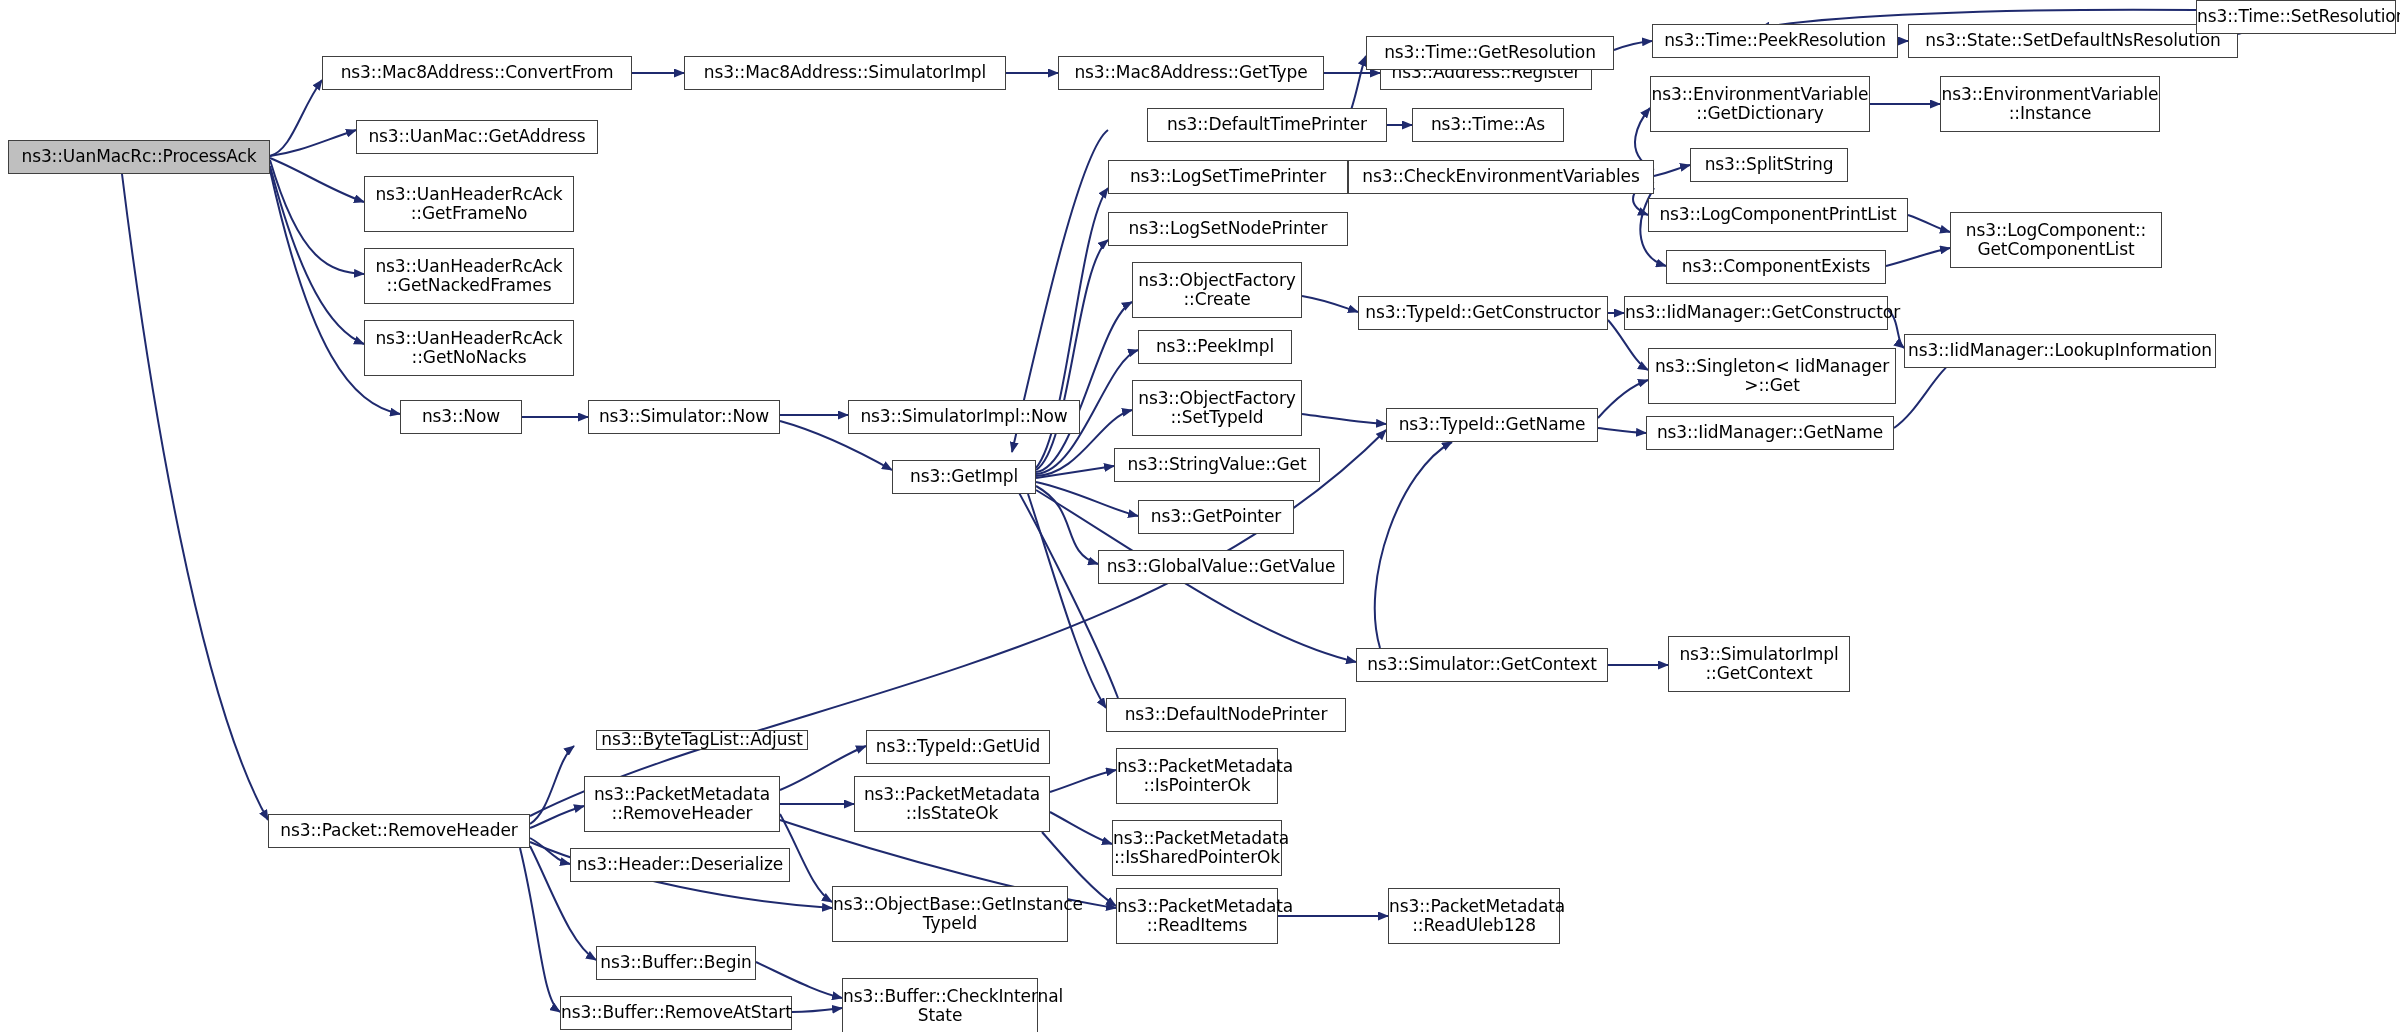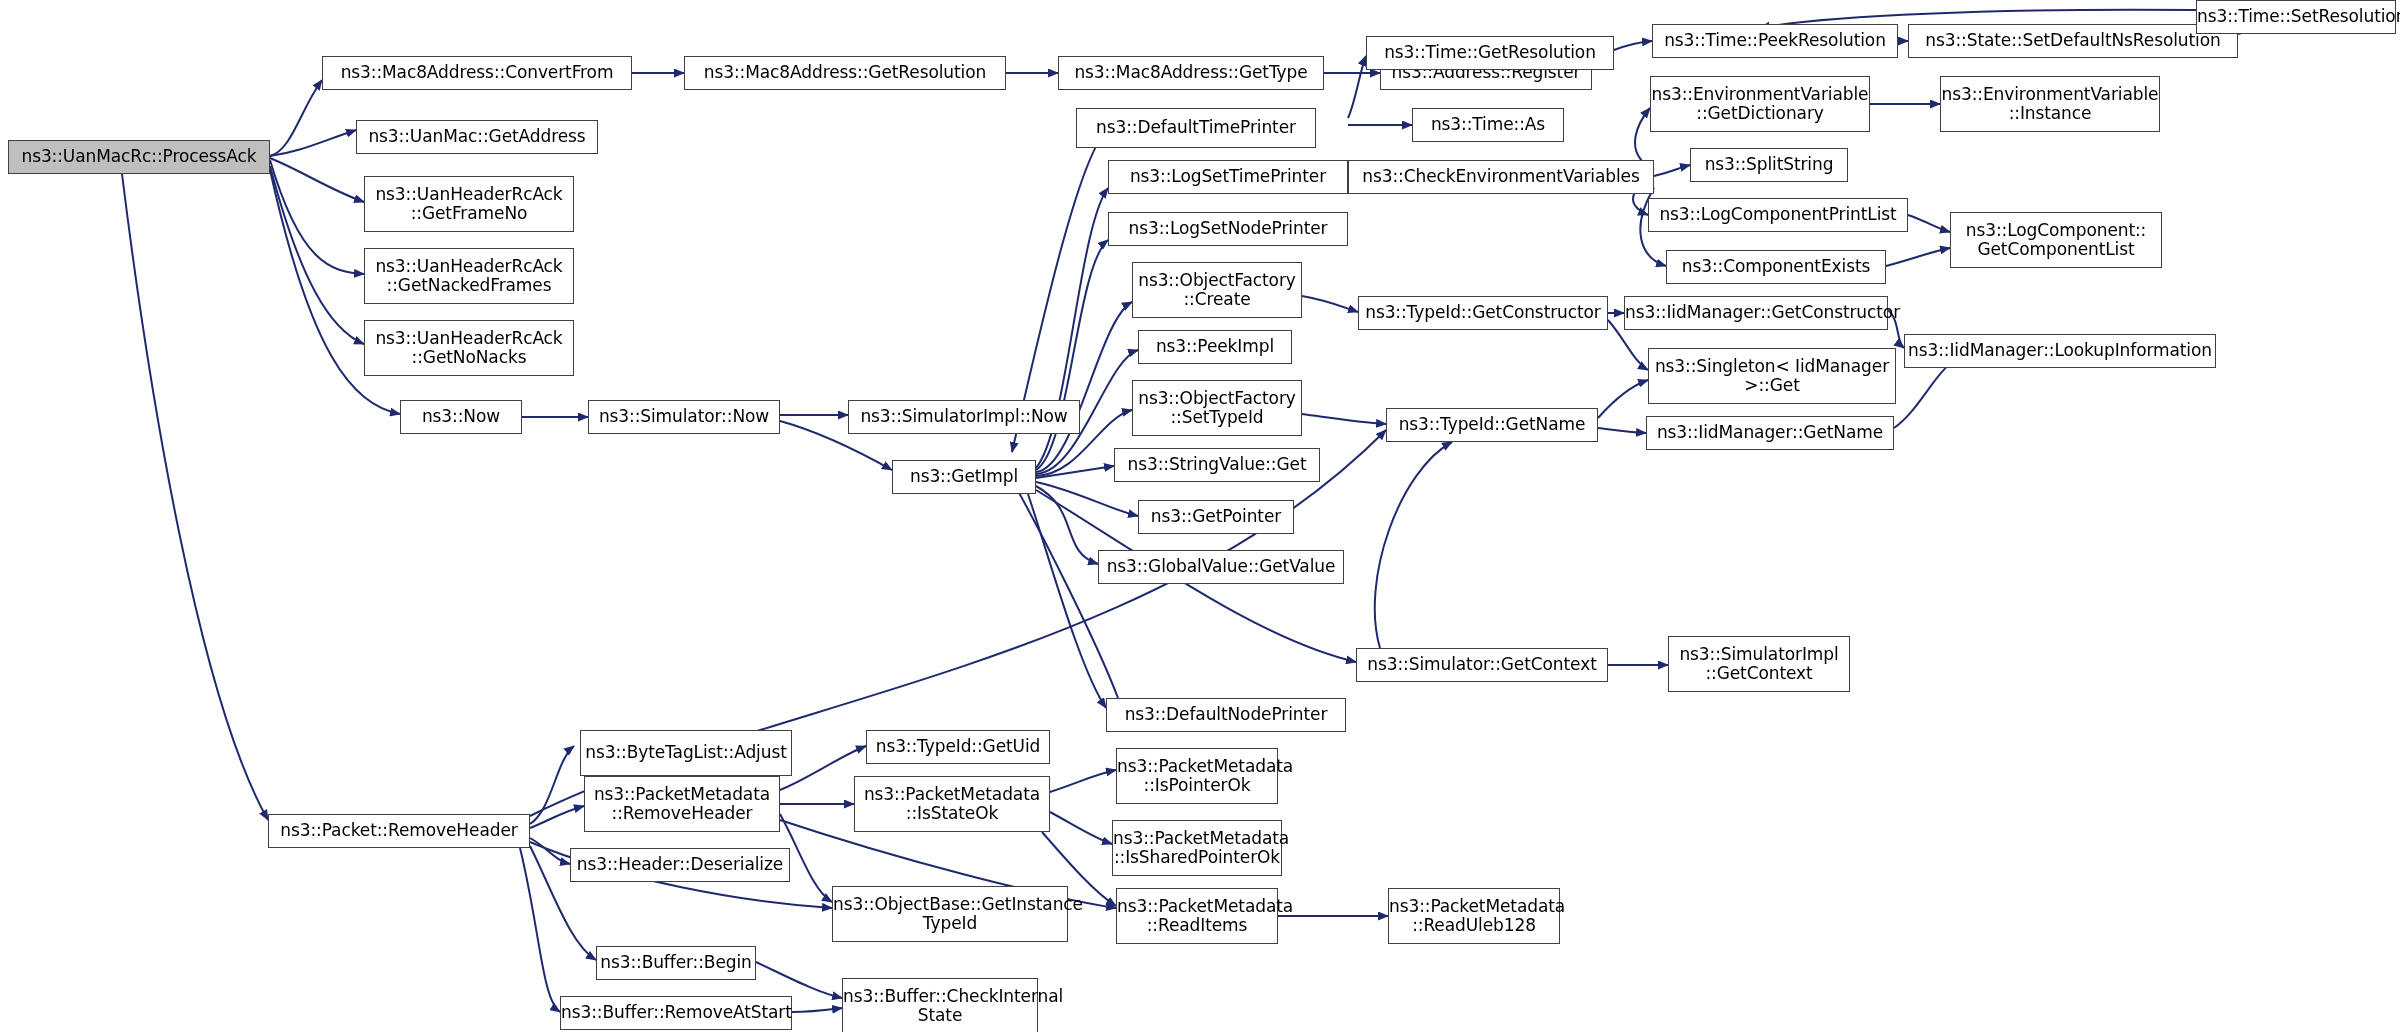--- a/index.html
+++ b/index.html
@@ -128,27 +128,27 @@
       <div class="node root" style="left: 8px; top: 140px; width: 262px; height: 34px;"><span class="lbl">ns3::UanMacRc::ProcessAck</span></div>
       <div class="node" style="left: 322px; top: 56px; width: 310px; height: 34px;"><span class="lbl">ns3::Mac8Address::ConvertFrom</span></div>
       <div class="node" style="left: 356px; top: 120px; width: 242px; height: 34px;"><span class="lbl">ns3::UanMac::GetAddress</span></div>
       <div class="node" style="left: 364px; top: 176px; width: 210px; height: 56px;"><span class="lbl">ns3::UanHeaderRcAck
 ::GetFrameNo</span></div>
       <div class="node" style="left: 364px; top: 248px; width: 210px; height: 56px;"><span class="lbl">ns3::UanHeaderRcAck
 ::GetNackedFrames</span></div>
       <div class="node" style="left: 364px; top: 320px; width: 210px; height: 56px;"><span class="lbl">ns3::UanHeaderRcAck
 ::GetNoNacks</span></div>
       <div class="node" style="left: 400px; top: 400px; width: 122px; height: 34px;"><span class="lbl">ns3::Now</span></div>
-      <div class="node" style="left: 684px; top: 56px; width: 322px; height: 34px;"><span class="lbl">ns3::Mac8Address::GetResolution</span></div>
+      <div class="node" style="left: 684px; top: 56px; width: 322px; height: 34px;"><span class="lbl">ns3::Mac8Address::SimulatorImpl</span></div>
       <div class="node" style="left: 1058px; top: 56px; width: 266px; height: 34px;"><span class="lbl">ns3::Mac8Address::GetType</span></div>
       <div class="node" style="left: 1380px; top: 56px; width: 212px; height: 34px;"><span class="lbl">ns3::Address::Register</span></div>
       <div class="node" style="left: 588px; top: 400px; width: 192px; height: 34px;"><span class="lbl">ns3::Simulator::Now</span></div>
       <div class="node" style="left: 848px; top: 400px; width: 232px; height: 34px;"><span class="lbl">ns3::SimulatorImpl::Now</span></div>
       <div class="node" style="left: 892px; top: 460px; width: 144px; height: 34px;"><span class="lbl">ns3::GetImpl</span></div>
-      <div class="node" style="left: 1076px; top: 108px; width: 240px; height: 40px;"><span class="lbl">ns3::DefaultTimePrinter</span></div>
+      <div class="node" style="left: 1147px; top: 108px; width: 240px; height: 34px;"><span class="lbl">ns3::DefaultTimePrinter</span></div>
       <div class="node" style="left: 1108px; top: 160px; width: 240px; height: 34px;"><span class="lbl">ns3::LogSetTimePrinter</span></div>
       <div class="node" style="left: 1108px; top: 212px; width: 240px; height: 34px;"><span class="lbl">ns3::LogSetNodePrinter</span></div>
       <div class="node" style="left: 1132px; top: 262px; width: 170px; height: 56px;"><span class="lbl">ns3::ObjectFactory
 ::Create</span></div>
       <div class="node" style="left: 1138px; top: 330px; width: 154px; height: 34px;"><span class="lbl">ns3::PeekImpl</span></div>
       <div class="node" style="left: 1132px; top: 380px; width: 170px; height: 56px;"><span class="lbl">ns3::ObjectFactory
 ::SetTypeId</span></div>
       <div class="node" style="left: 1114px; top: 448px; width: 206px; height: 34px;"><span class="lbl">ns3::StringValue::Get</span></div>
       <div class="node" style="left: 1138px; top: 500px; width: 156px; height: 34px;"><span class="lbl">ns3::GetPointer</span></div>
       <div class="node" style="left: 1098px; top: 550px; width: 246px; height: 34px;"><span class="lbl">ns3::GlobalValue::GetValue</span></div>
@@ -172,21 +172,21 @@
       <div class="node" style="left: 1648px; top: 348px; width: 248px; height: 56px;"><span class="lbl">ns3::Singleton&lt; IidManager
 &gt;::Get</span></div>
       <div class="node" style="left: 1386px; top: 408px; width: 212px; height: 34px;"><span class="lbl">ns3::TypeId::GetName</span></div>
       <div class="node" style="left: 1646px; top: 416px; width: 248px; height: 34px;"><span class="lbl">ns3::IidManager::GetName</span></div>
       <div class="node" style="left: 1904px; top: 334px; width: 312px; height: 34px;"><span class="lbl">ns3::IidManager::LookupInformation</span></div>
       <div class="node" style="left: 1356px; top: 648px; width: 252px; height: 34px;"><span class="lbl">ns3::Simulator::GetContext</span></div>
       <div class="node" style="left: 1668px; top: 636px; width: 182px; height: 56px;"><span class="lbl">ns3::SimulatorImpl
 ::GetContext</span></div>
       <div class="node" style="left: 1106px; top: 698px; width: 240px; height: 34px;"><span class="lbl">ns3::DefaultNodePrinter</span></div>
       <div class="node" style="left: 268px; top: 814px; width: 262px; height: 34px;"><span class="lbl">ns3::Packet::RemoveHeader</span></div>
-      <div class="node" style="left: 580px; top: 730px; width: 212px; height: 46px; justify-content: flex-end;"><span class="lbl">ns3::ByteTagList::Adjust</span></div>
+      <div class="node" style="left: 596px; top: 730px; width: 212px; height: 20px; justify-content: flex-end;"><span class="lbl">ns3::ByteTagList::Adjust</span></div>
       <div class="node" style="left: 584px; top: 776px; width: 196px; height: 56px;"><span class="lbl">ns3::PacketMetadata
 ::RemoveHeader</span></div>
       <div class="node" style="left: 570px; top: 848px; width: 220px; height: 34px;"><span class="lbl">ns3::Header::Deserialize</span></div>
       <div class="node" style="left: 596px; top: 946px; width: 160px; height: 34px;"><span class="lbl">ns3::Buffer::Begin</span></div>
       <div class="node" style="left: 560px; top: 996px; width: 232px; height: 34px; align-items: center;"><span class="lbl">ns3::Buffer::RemoveAtStart</span></div>
       <div class="node" style="left: 866px; top: 730px; width: 184px; height: 34px;"><span class="lbl">ns3::TypeId::GetUid</span></div>
       <div class="node" style="left: 854px; top: 776px; width: 196px; height: 56px;"><span class="lbl">ns3::PacketMetadata
 ::IsStateOk</span></div>
       <div class="node" style="left: 832px; top: 886px; width: 236px; height: 56px;"><span class="lbl">ns3::ObjectBase::GetInstance
 TypeId</span></div>

